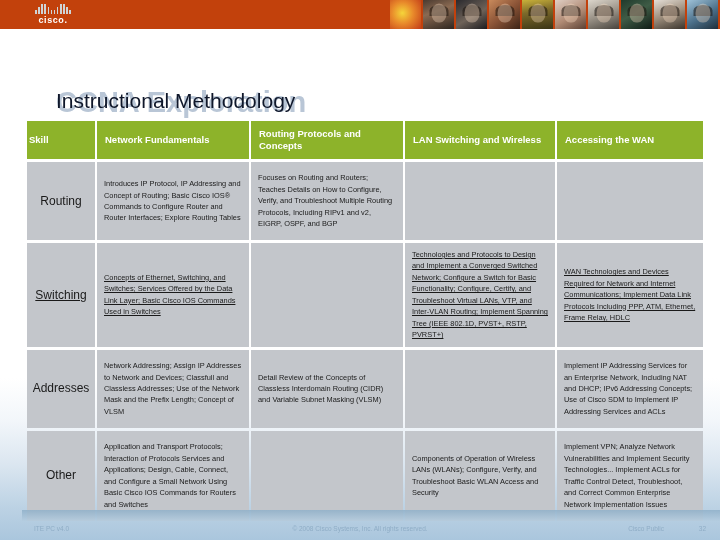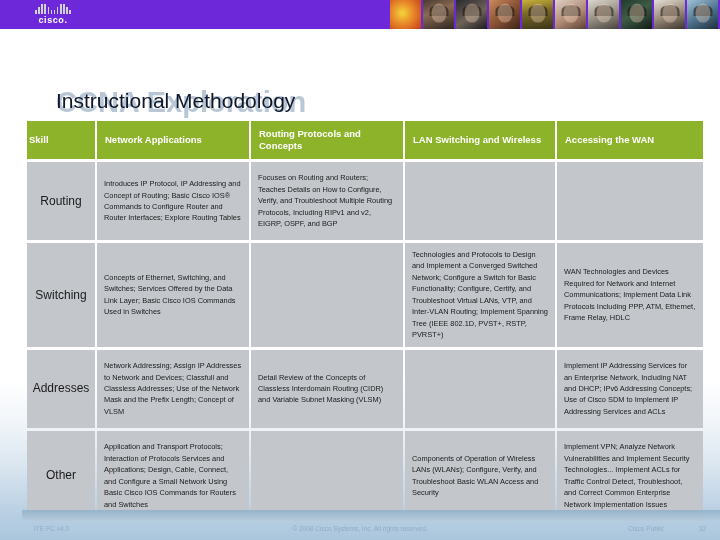--- a/index.html
+++ b/index.html
@@ -11,21 +11,21 @@
   body {
     position:relative;
     background:linear-gradient(to bottom,
       #ffffff 0%, #ffffff 70%, #f2f6fa 78%,
       #dbe6f0 86%, #bcd2e4 94%, #aac6dd 100%);
   }
 
   
   .topbar {
     position:absolute; top:0; left:0; width:720px; height:29px;
-    background:#6d28d9; overflow:hidden;
+    background:#c2410c; overflow:hidden;
   }
   .cisco-logo {
     position:absolute; left:18px; top:3px;
     width:70px; height:24px;
   }
   .cisco-bars {
     display:flex; align-items:flex-end; justify-content:center;
     height:11px; gap:1.5px;
   }
   .cisco-bars i { display:block; width:1.6px; background:#cfd3d6; }
@@ -122,21 +122,21 @@
     line-height:1.55;
     padding:6px 7px;
     vertical-align:middle;
   }
   table.matrix td.skillcell {
     text-align:center;
     font-size:12px;
     padding:4px 2px;
   }
   .r-routing td { height:78px; }
-  .r-switching td { height:100px; }
+  .r-switching td { height:100px;text-decoration:underline; }
   .r-addressing td { height:78px; }
   .r-other td { height:90px; }
 
   
   .footer {
     position:absolute; left:0; bottom:0; width:720px; height:30px;
   }
   .footer-band {
     position:absolute; left:22px; right:0; top:0; height:11px;
     background:linear-gradient(to bottom,#8fb0c9,#b4ccdf);
@@ -227,21 +227,21 @@
     <colgroup>
       <col style="width:68px">
         <col style="width:152px">
         <col style="width:152px">
       <col style="width:150px">
         <col style="width:146px">
     </colgroup>
     <thead>
       <tr>
         <th class="col-skill">Skill</th>
-        <th>Network Applications</th>
+        <th>Network Fundamentals</th>
         <th>Routing Protocols and Concepts</th>
         <th>LAN Switching and Wireless</th>
         <th>Accessing the WAN</th>
       </tr>
     </thead>
     <tbody>
       <tr class="r-routing">
         <td class="skillcell">Routing</td>
         <td>Introduces IP Protocol, IP Addressing and Concept of Routing; Basic Cisco IOS® Commands to Configure Router and Router Interfaces; Explore Routing Tables</td>
         <td>Focuses on Routing and Routers; Teaches Details on How to Configure, Verify, and Troubleshoot Multiple Routing Protocols, Including RIPv1 and v2, EIGRP, OSPF, and BGP</td>

